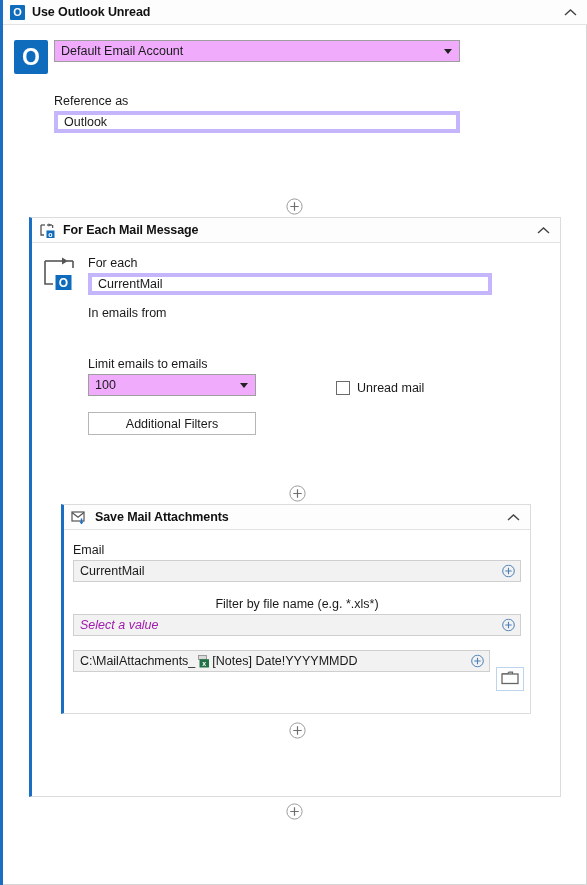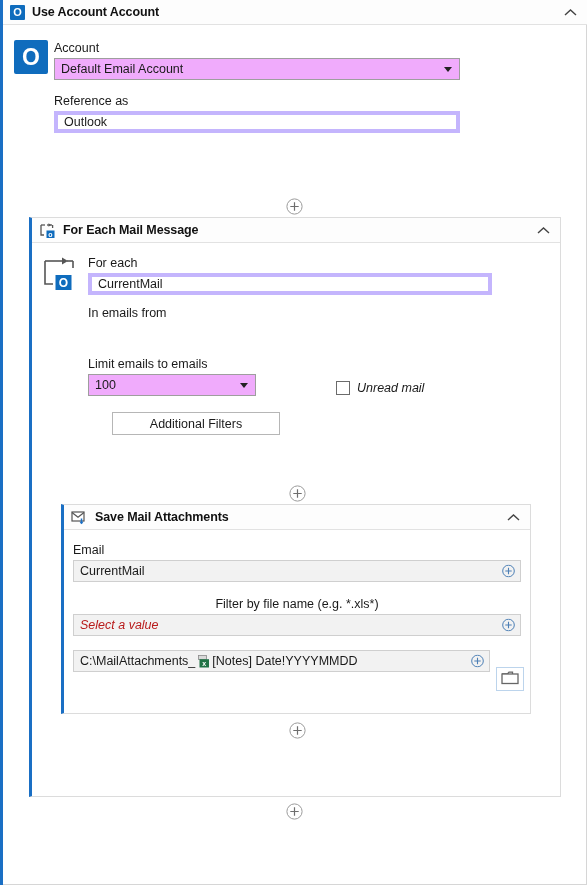--- a/index.html
+++ b/index.html
@@ -100,21 +100,21 @@
     overflow: hidden;
   }
   .txtbox.grayfill { background: #f2f2f2; border: 1px solid #cfcfcf; }
   .txtbox.plus-field { padding-right: 22px; }
   .plus-in {
     position: absolute;
     right: 5px; top: 50%;
     transform: translateY(-50%);
     width: 13px; height: 13px;
   }
-  .placeholder { color: #b91c1c; font-style: italic; }
+  .placeholder { color: #a21caf; font-style: italic; }
 
   .combo {
     position: relative;
     height: 22px;
     background: #f0abfc;
     border: 1px solid #9e9e9e;
     display: flex;
     align-items: center;
     padding: 0 22px 0 6px;
     font-size: 12.5px;
@@ -135,21 +135,21 @@
     background: #fff;
     border: 1px solid #b6b6b6;
     font-size: 12.5px;
     color: #1a1a1a;
     display: flex;
     align-items: center;
     justify-content: center;
     font-family: "Liberation Sans", sans-serif;
   }
 
-  .cbrow { display: flex; align-items: center; font-style: italic; }
+  .cbrow { display: flex; align-items: center; }
   .cbox {
     width: 14px; height: 14px;
     border: 1px solid #6b6b6b;
     background: #fff;
     margin-right: 7px;
   }
 
   
   .addbtn {
     position: absolute;
@@ -185,34 +185,33 @@
 </head>
 <body>
 
 <div id="outer-block" class="block">
   <div class="outer-frame"></div>
 
   <div class="block-header">
     <span class="ol-icon sm">
         <span>O</span>
       </span>
-    <span class="block-title">Use Account Account</span>
+    <span class="block-title">Use Outlook Unread</span>
     <span class="chev">
       <svg width="13" height="9" viewBox="0 0 13 9">
           <path d="M1 7 L6.5 2 L12 7" fill="none" stroke="#444" stroke-width="1.4"></path>
         </svg>
     </span>
   </div>
 
   <div style="position:absolute;left:11px;top:40px;" class="ol-icon big">
       <span>O</span>
     </div>
 
   <div style="position:absolute;left:51px;top:40px;width:406px;">
-    <div class="fld-label">Account</div>
     <div class="combo">
       <span>Default Email Account</span>
       <span class="caret"></span>
     </div>
   </div>
 
   <div style="position:absolute;left:51px;top:93px;width:406px;">
     <div class="fld-label">Reference as</div>
     <div class="txtbox">
       <span>Outlook</span>
@@ -276,21 +275,21 @@
         <span>100</span>
         <span class="caret"></span>
       </div>
     </div>
 
     <div class="cbrow" style="position:absolute;left:304px;top:163px;">
       <span class="cbox"></span>
       <span>Unread mail</span>
     </div>
 
-    <div class="btn" style="position:absolute;left:56px;top:194px;width:168px;margin-left:24px;">
+    <div class="btn" style="position:absolute;left:56px;top:194px;width:168px;">
       <span>Additional Filters</span>
     </div>
 
     <div class="addbtn" style="left:257px;top:267px;">
       <svg width="17" height="17" viewBox="0 0 17 17">
         <circle cx="8.5" cy="8.5" r="7.6" fill="#fff" stroke="#9b9b9b" stroke-width="1"></circle>
         <path d="M8.5 4.3 V12.7 M4.3 8.5 H12.7" stroke="#6e6e6e" stroke-width="1.2"></path>
       </svg>
     </div>
 

